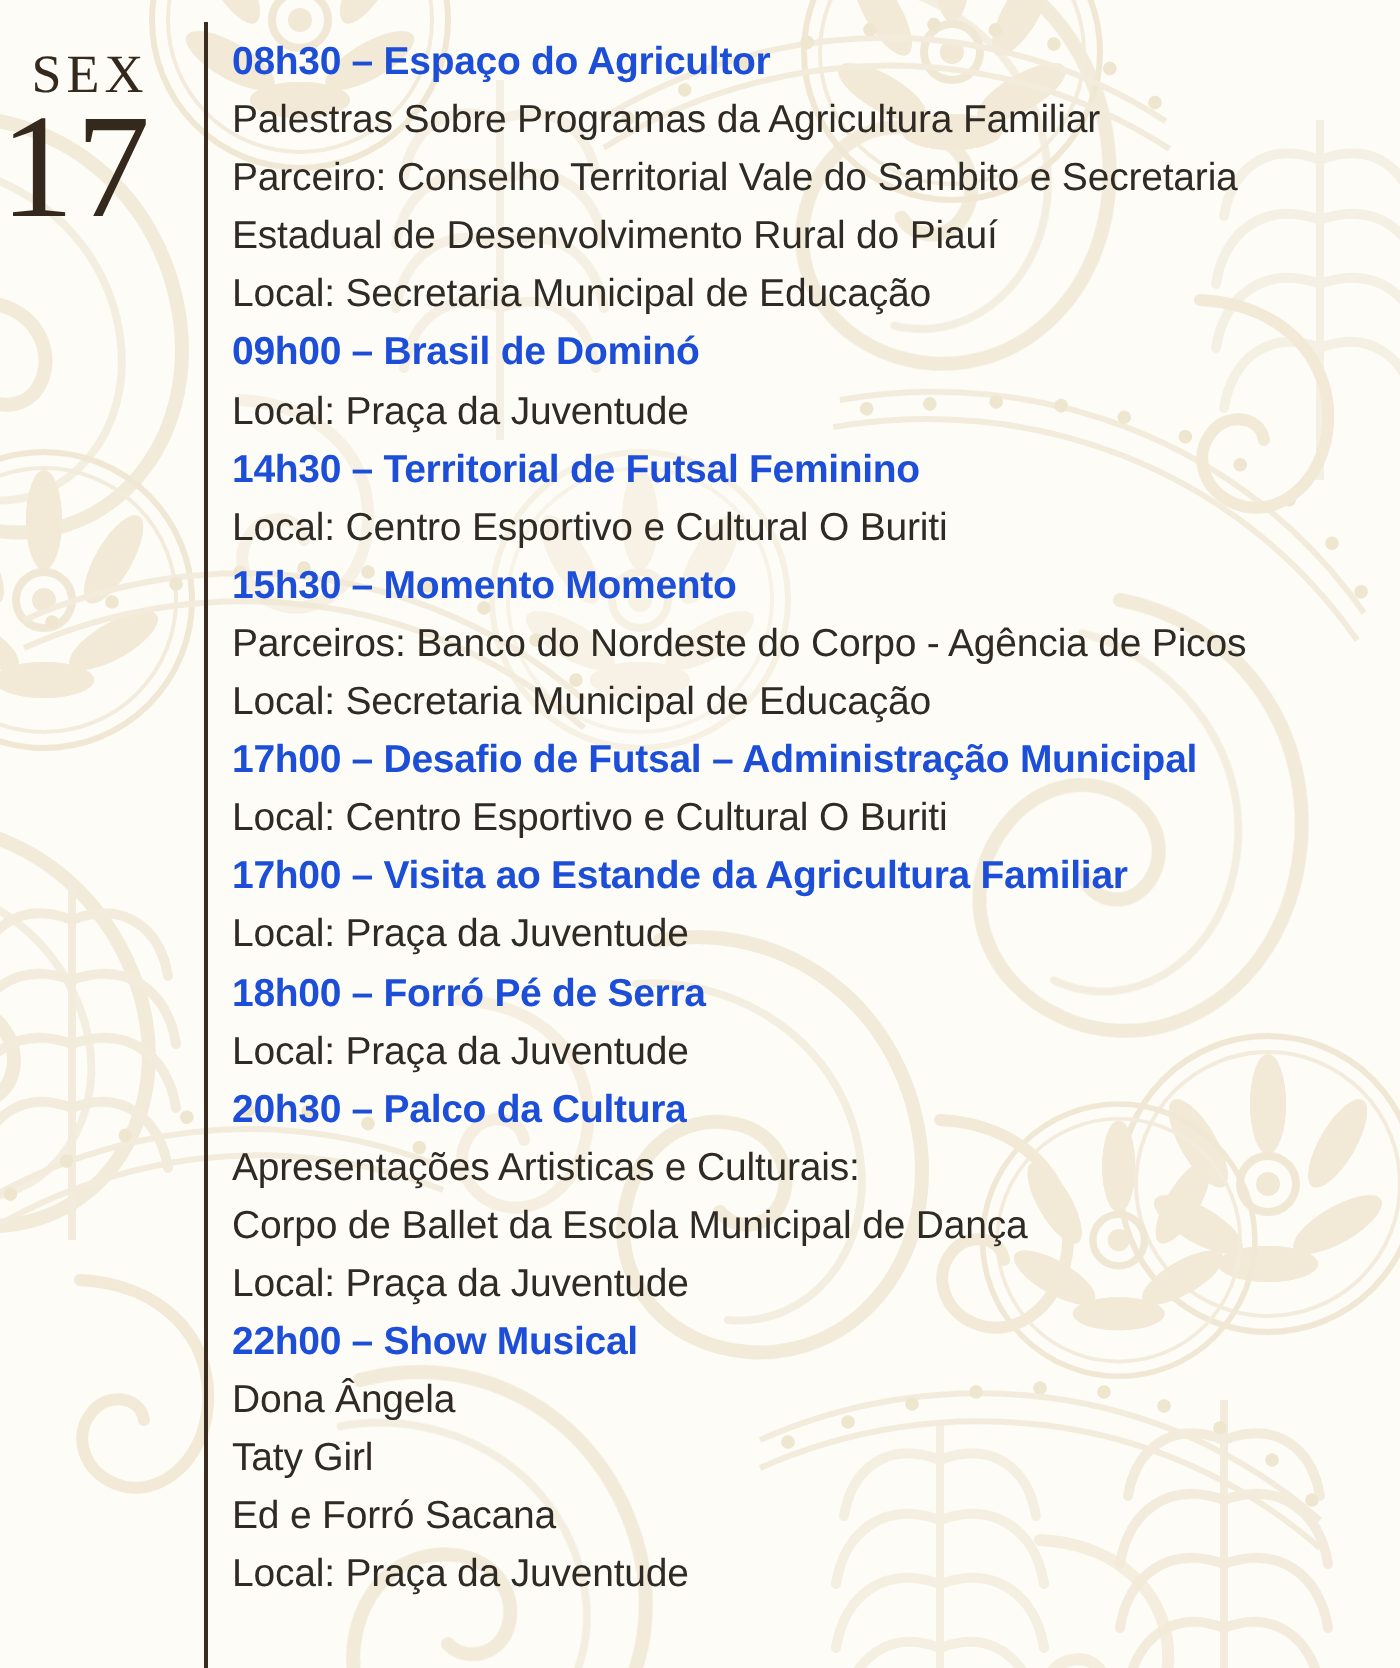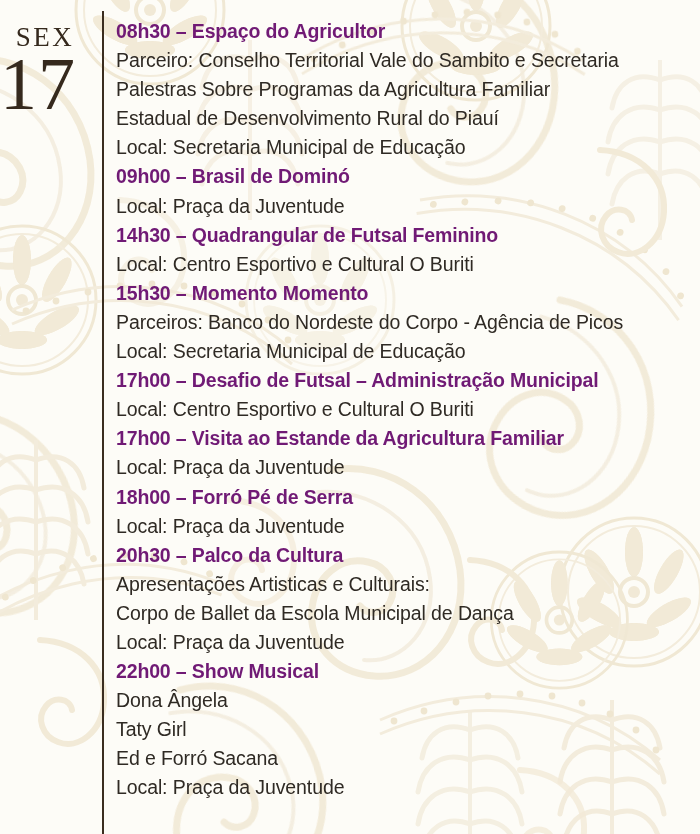--- a/index.html
+++ b/index.html
@@ -87,21 +87,21 @@
   }
   .line {
     font-size: 19.5px;
     line-height: 29.1px;
     color: #2f2a24;
     white-space: nowrap;
     letter-spacing: -0.1px;
   }
   .line.heading {
     font-weight: bold;
-    color: #701a75;
+    color: #1d4ed8;
     letter-spacing: -0.15px;
   }
 </style>
 </head>
 <body>
 
 <div id="page">
 
   <svg id="bg-pattern" viewBox="0 0 700 834" preserveAspectRatio="xMidYMid slice" aria-hidden="true">
     <defs>
@@ -207,27 +207,27 @@
 
   <div id="date-column">
     <div id="weekday">SEX</div>
     <div id="daynum">17</div>
   </div>
 
   <div id="divider"></div>
 
   <div id="schedule">
       <div class="line heading">08h30 – Espaço do Agricultor</div>
+      <div class="line">Palestras Sobre Programas da Agricultura Familiar</div>
       <div class="line">Parceiro: Conselho Territorial Vale do Sambito e Secretaria</div>
-      <div class="line">Palestras Sobre Programas da Agricultura Familiar</div>
       <div class="line">Estadual de Desenvolvimento Rural do Piauí</div>
       <div class="line">Local: Secretaria Municipal de Educação</div>
       <div class="line heading">09h00 – Brasil de Dominó</div>
       <div class="line">Local: Praça da Juventude</div>
-      <div class="line heading">14h30 – Quadrangular de Futsal Feminino</div>
+      <div class="line heading">14h30 – Territorial de Futsal Feminino</div>
       <div class="line">Local: Centro Esportivo e Cultural O Buriti</div>
       <div class="line heading">15h30 – Momento Momento</div>
       <div class="line">Parceiros: Banco do Nordeste do Corpo - Agência de Picos</div>
       <div class="line">Local: Secretaria Municipal de Educação</div>
       <div class="line heading">17h00 – Desafio de Futsal – Administração Municipal</div>
       <div class="line">Local: Centro Esportivo e Cultural O Buriti</div>
       <div class="line heading">17h00 – Visita ao Estande da Agricultura Familiar</div>
       <div class="line">Local: Praça da Juventude</div>
       <div class="line heading">18h00 – Forró Pé de Serra</div>
       <div class="line">Local: Praça da Juventude</div>

